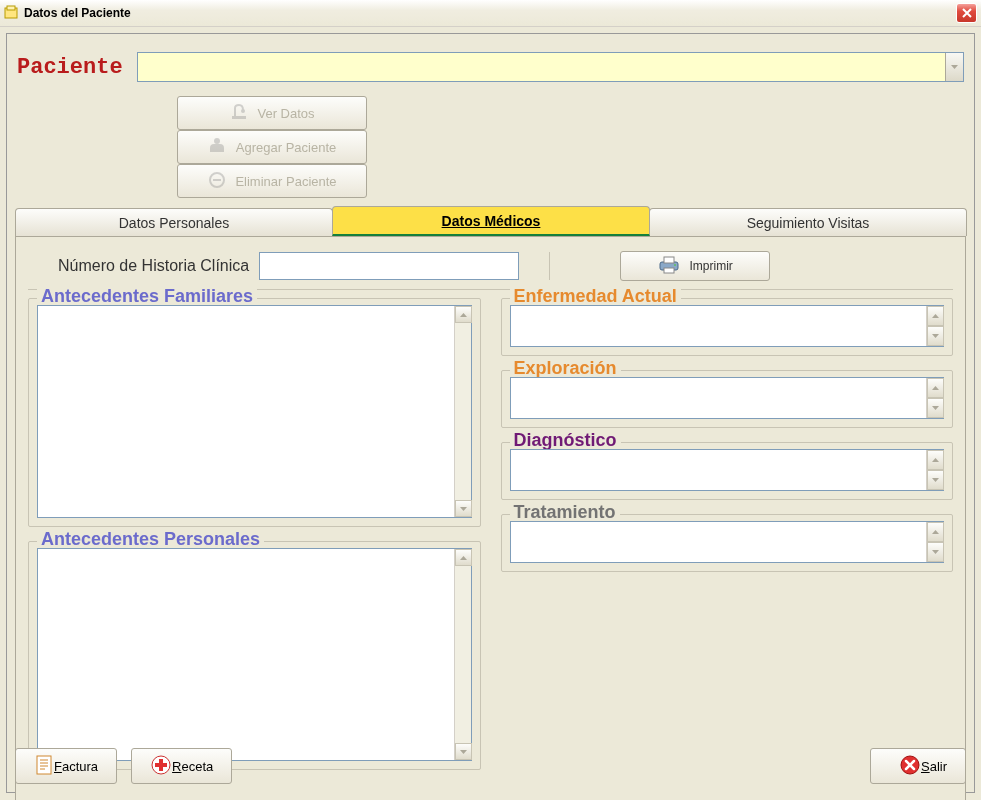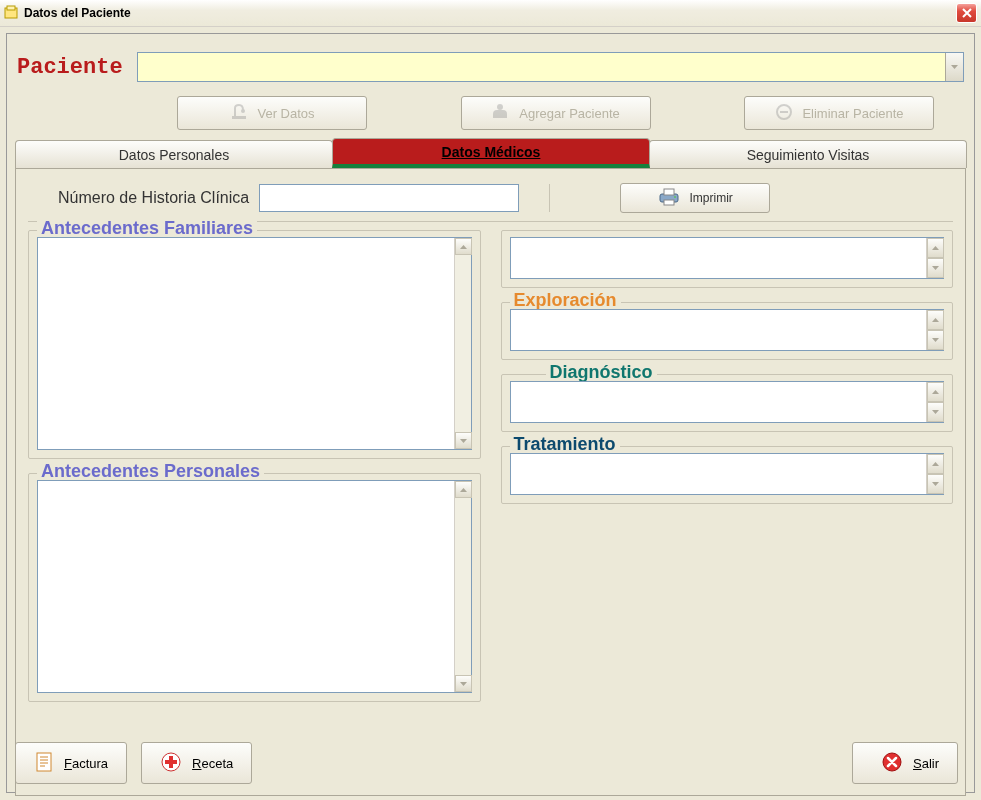--- a/index.html
+++ b/index.html
@@ -81,20 +81,21 @@
   background: linear-gradient(to bottom, #f8f8f4, #ddd9c9);
   border-left: 1px solid #aca899;
   display: flex;
   align-items: center;
   justify-content: center;
 }
 .btn-row {
   display: flex;
   justify-content: space-between;
   padding: 4px 40px 10px 170px;
+  flex-direction: column;
 }
 .top-btn {
   width: 190px;
   height: 34px;
   background: linear-gradient(to bottom, #fdfdfb, #eae6d8);
   border: 1px solid #aca899;
   border-radius: 3px;
   display: flex;
   align-items: center;
   justify-content: center;
@@ -123,25 +124,25 @@
   color: #333;
   background: linear-gradient(to bottom, #fdfdfb, #e6e2d4);
   border: 1px solid #aca899;
   border-bottom: none;
   border-radius: 4px 4px 0 0;
   cursor: pointer;
   margin-right: -1px;
   position: relative;
 }
 .tab.active {
-  background: #b91c1c;
+  background: #fde047;
   z-index: 2;
   height: 30px;
   margin-top: -2px;
-  border-bottom: 4px solid #15803d;
+  border-bottom: 2px solid #15803d;
 }
 .tab.active .tab-label {
   font-weight: bold;
   text-decoration: underline;
   color: #000;
 }
 .tab-body {
   border: 1px solid #aca899;
   background: #ece9d8;
   padding: 10px 12px 12px 12px;
@@ -209,22 +210,22 @@
   position: absolute;
   top: -13px;
   left: 8px;
   background: #ece9d8;
   padding: 0 4px;
   font-size: 18px;
   font-weight: bold;
 }
 .legend-purple { color: #6b6bcc; }
 .legend-orange { color: #e68a2e; }
-.legend-gray { color: #0f766e; margin-left: 36px; }
-.legend-darkred { color: #0c4a6e; }
+.legend-gray { color: #701a75; }
+.legend-darkred { color: #737373; }
 .textarea-box {
   background: #fff;
   border: 1px solid #7f9db9;
   position: relative;
 }
 .ta-tall { height: 170px; }
 .ta-short { height: 42px; }
 .scroll-track {
   position: absolute;
   right: 0;
@@ -250,36 +251,35 @@
 .ta-short .scroll-btn { height: 50%; }
 .bottom-bar {
   position: absolute;
   bottom: 8px;
   left: 8px;
   right: 8px;
   display: flex;
   align-items: center;
 }
 .bottom-btn {
-  height: 42px;
+  height: 36px;
   padding: 0 18px;
   background: linear-gradient(to bottom, #fdfdfb, #eae6d8);
   border: 1px solid #aca899;
   border-radius: 3px;
   display: flex;
   align-items: center;
-  gap: 10px;
   cursor: pointer;
   margin-right: 14px;
   font-size: 13px;
   color: #000;
 }
 .bottom-btn.salir {
   margin-left: auto;
-  margin-right: 8px;
+  margin-right: 0;
   padding-left: 28px;
 }
 .underline-first::first-letter { text-decoration: underline; }
 </style>
 </head>
 <body>
 
 <div class="titlebar">
   <span class="titlebar-icon">
     <svg width="16" height="16" viewBox="0 0 16 16">
@@ -400,20 +400,21 @@
                   </div>
               </div>
             </div>
           </div>
 
         </div>
 
         <div class="col">
 
           <div class="fieldset">
+            <div class="fieldset-legend legend-orange">Enfermedad Actual</div>
             <div class="textarea-box ta-short">
               <div class="scroll-track">
                 <div class="scroll-btn">
                     <svg width="7" height="4">
                       <path d="M0 4 L3.5 0 L7 4 Z" fill="#aca899"></path>
                     </svg>
                   </div>
                 <div class="scroll-btn">
                     <svg width="7" height="4">
                       <path d="M0 0 L3.5 4 L7 0 Z" fill="#aca899"></path>

